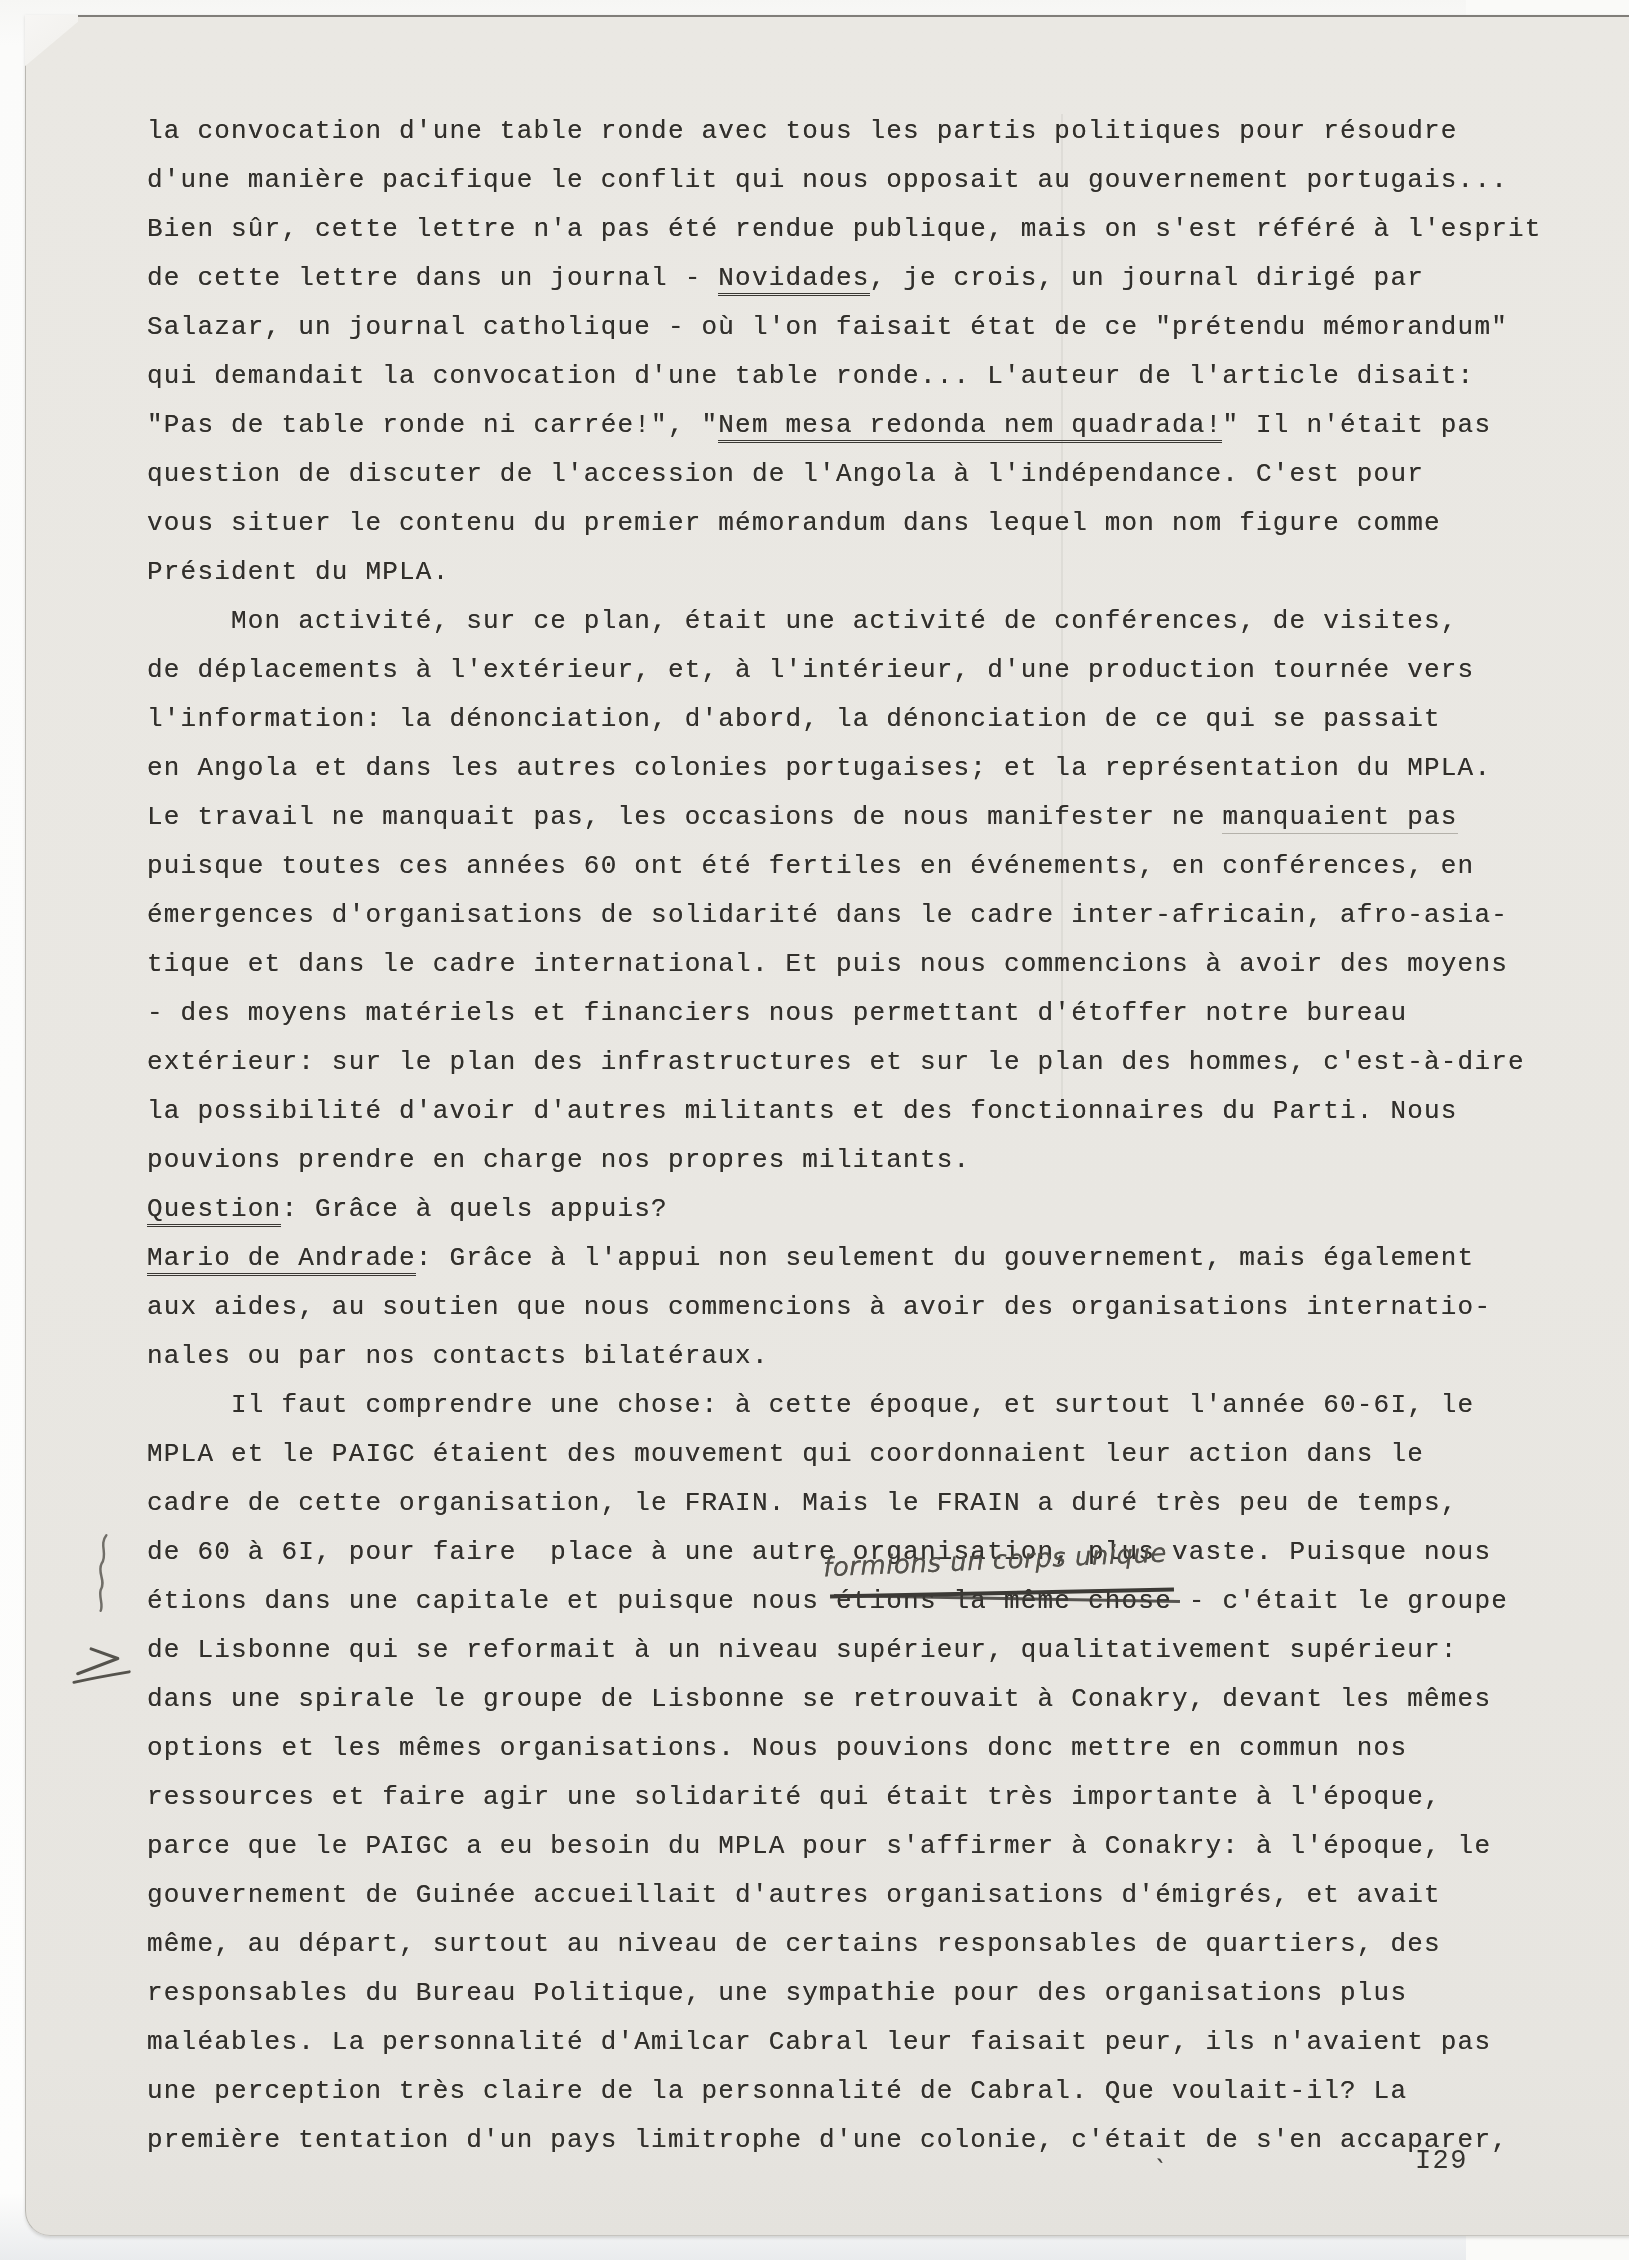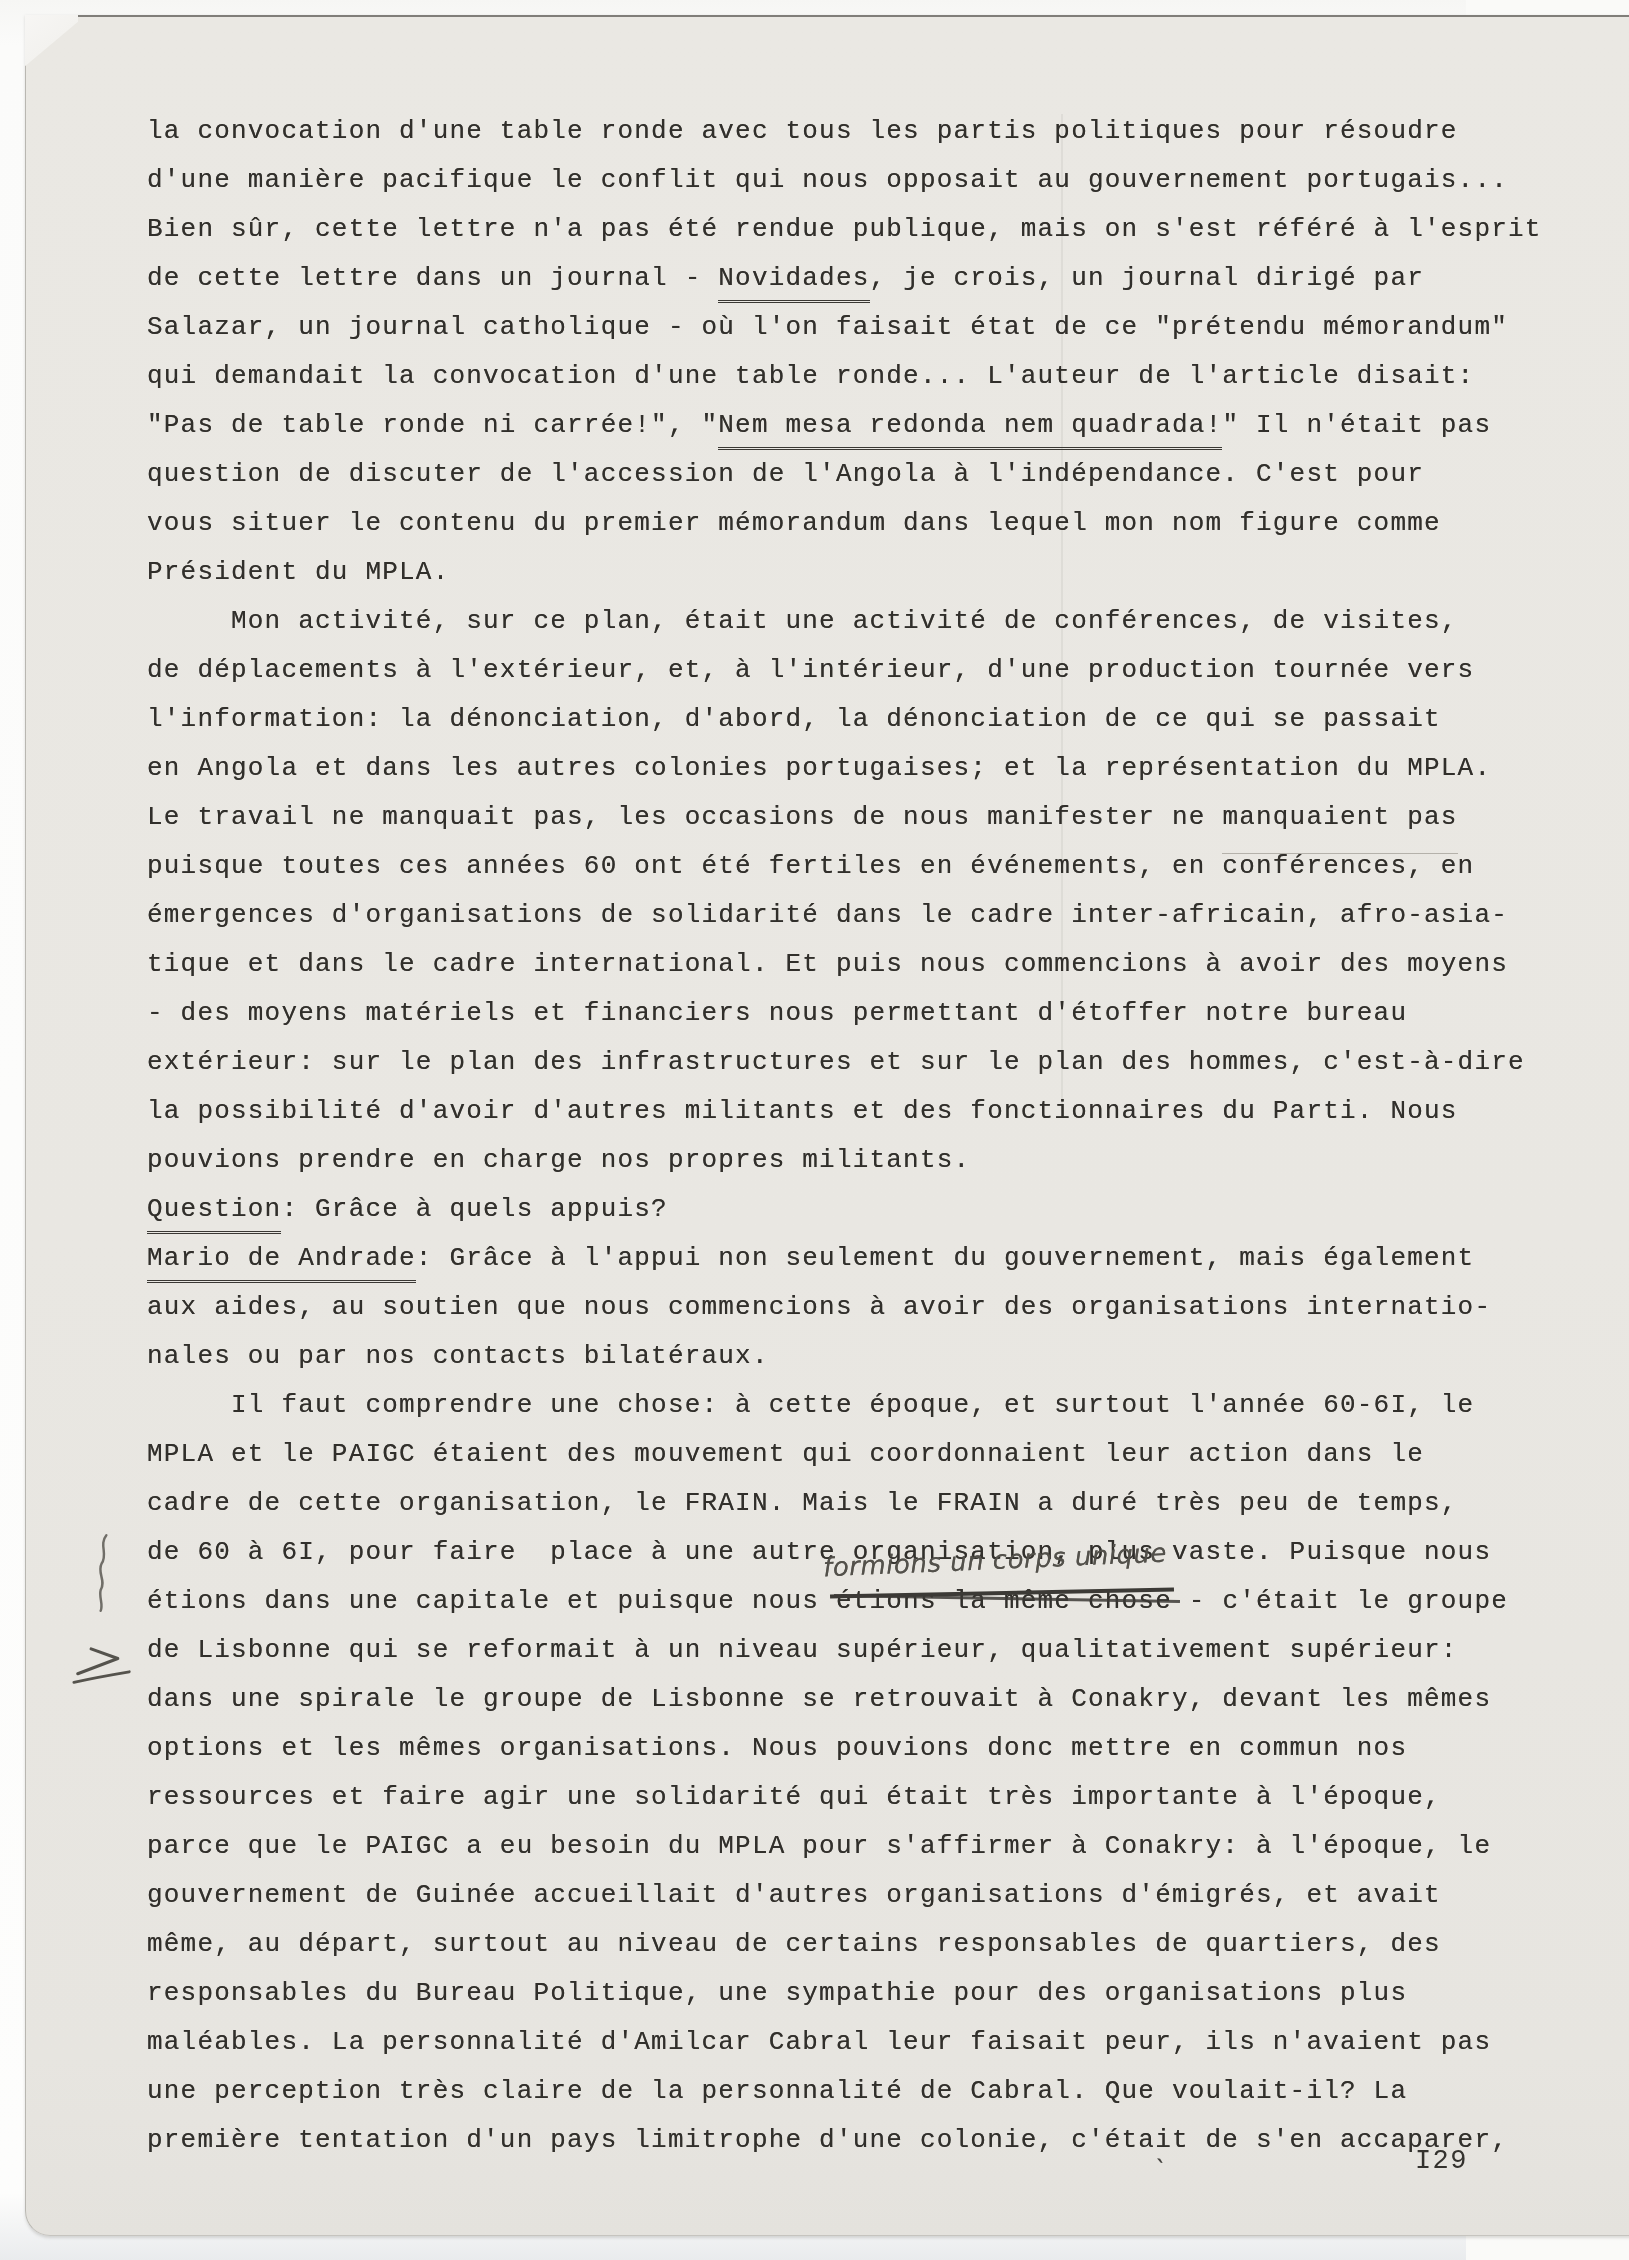--- a/index.html
+++ b/index.html
@@ -53,26 +53,26 @@
     color: #312f2b;
     font-size: 26px;
     letter-spacing: 1.2px;
     line-height: 49px;
     white-space: pre;
     text-shadow: 0 0 0.6px rgba(49,47,43,0.65);
   }
   .line { height: 49px; }
   .seg.underline-double {
     border-bottom: 3.8px double #3a3834;
-    padding-bottom: 7px;
+    padding-bottom: 0;
     text-align: right;
   }
   .seg.pencil-underline {
     border-bottom: 1.9px solid rgba(115,111,103,0.45);
-    padding-bottom: 21px;
+    padding-bottom: 1px;
   }
   .seg.strikethrough {
     position: relative;
     display: inline-block;
   }
   .seg.strikethrough::before {
     content: "";
     position: absolute;
     left: -5.7px; right: -1.9px;
     top: 14.3px; height: 3.8px;

